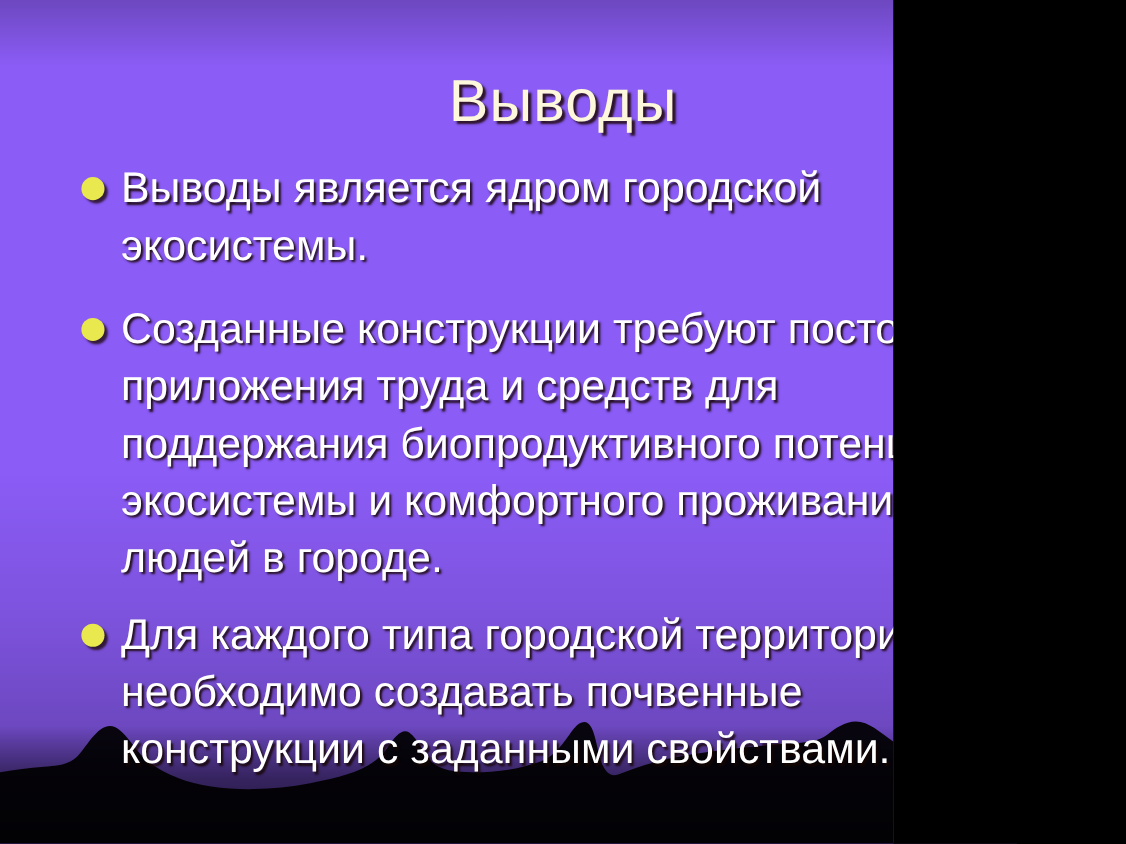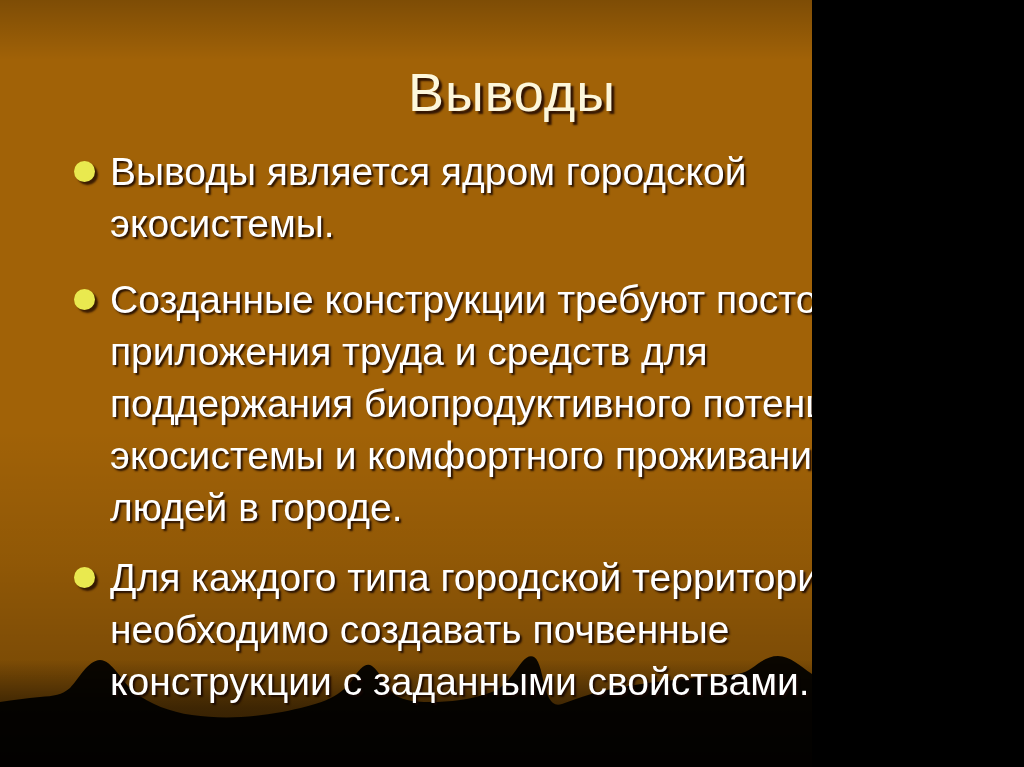--- a/index.html
+++ b/index.html
@@ -7,21 +7,21 @@
     margin: 0;
     padding: 0;
     background: #000;
   }
   #slide {
     position: relative;
     width: 812px;
     height: 767px;
     overflow: hidden;
     font-family: "Liberation Sans", sans-serif;
-    background: #a16207;
+    background: #8b5cf6;
   }
 
   
   .bg-base {
     position: absolute;
     inset: 0;
     background: linear-gradient(
       to right,
       #6b2f0e 0px,
       #5d2409 28px,

